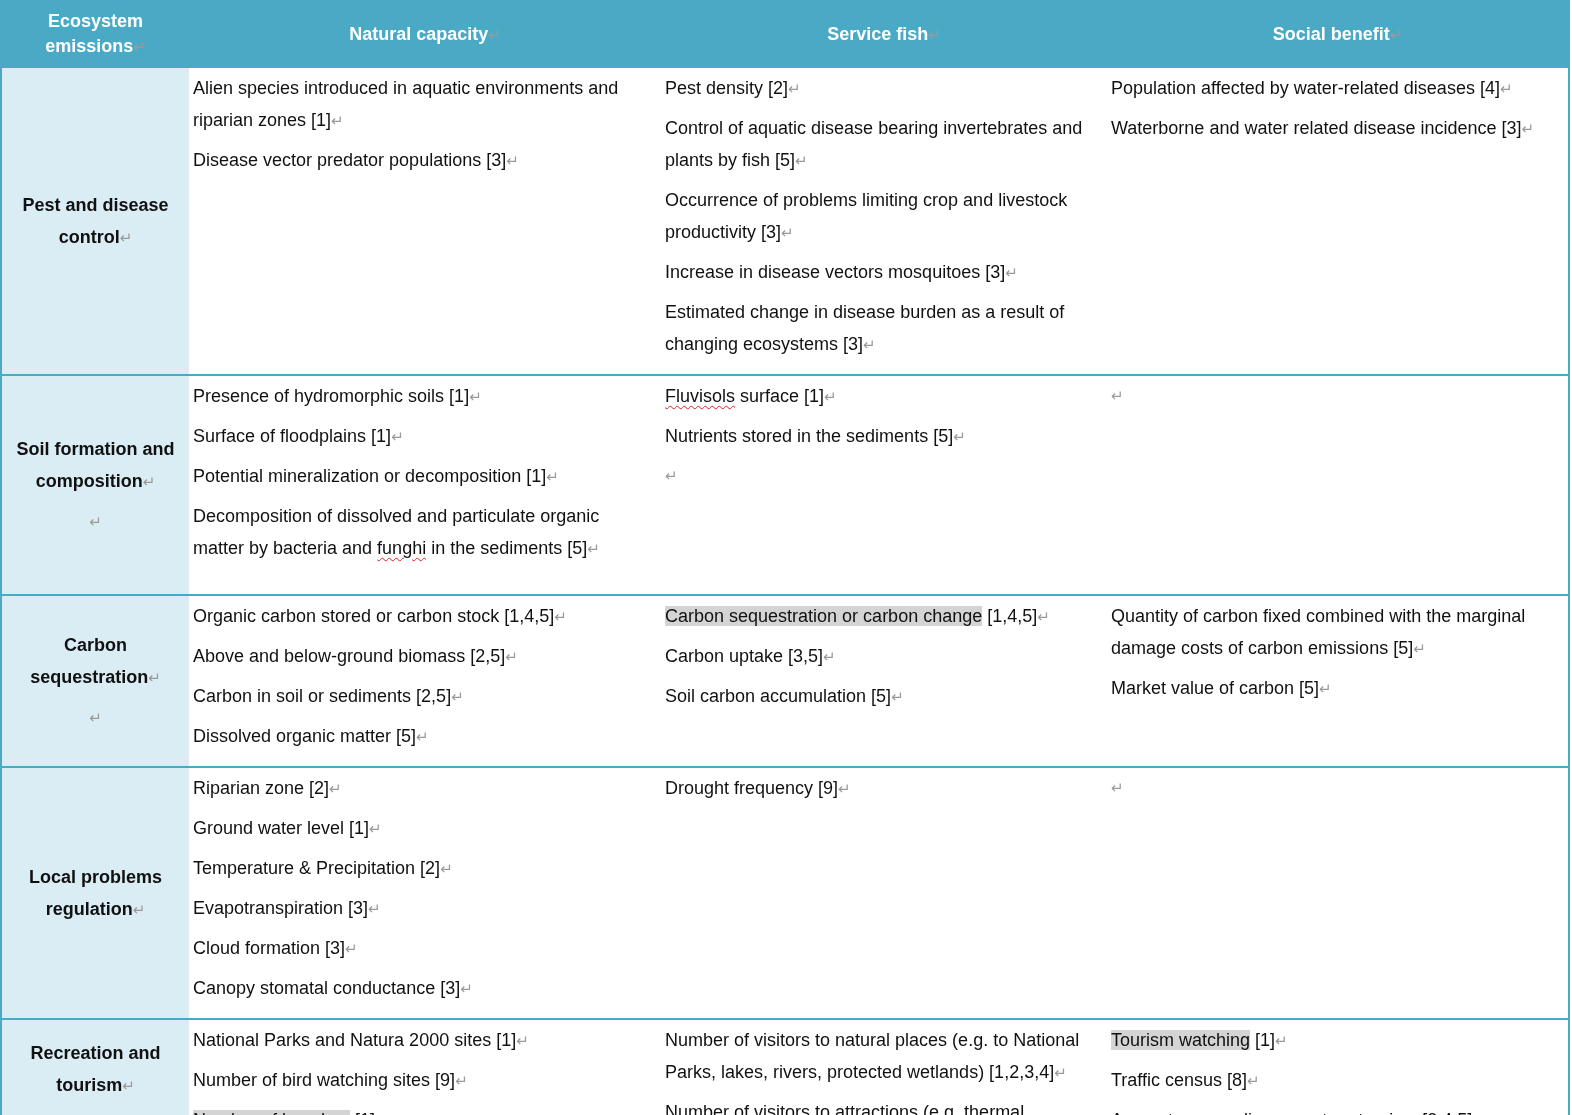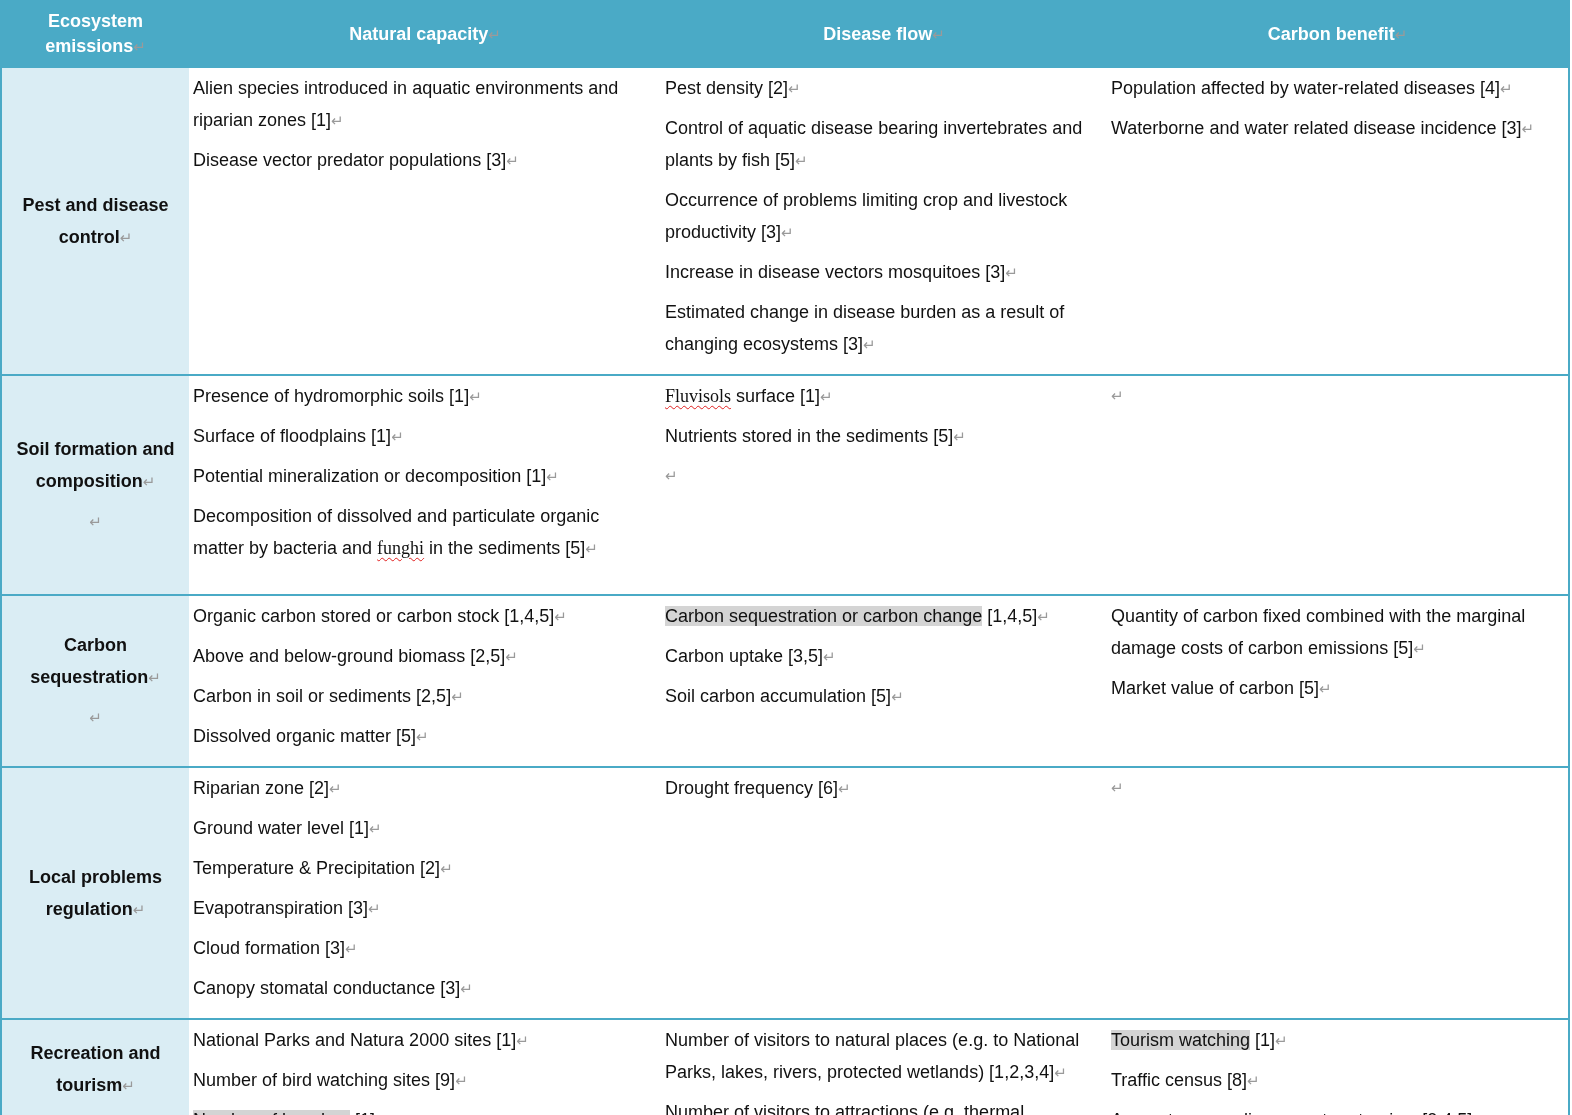--- a/index.html
+++ b/index.html
@@ -68,21 +68,20 @@
       font-size: 15px;
     }
     .hl {
       background: #d4d4d4;
       margin-top: 32px;
     }
     .squig {
       text-decoration: underline wavy #e02020;
       text-decoration-thickness: 1px;
       text-underline-offset: 3px;
-      font-family: Liberation Serif, serif;
     }
     .empty-mark {
       color: #9a9a9a;
       font-size: 15px;
     }
     tr.r0 { height: 290px; }
     tr.r1 { height: 220px; }
     tr.r2 { height: 158px; }
     tr.r3 { height: 234px; }
     tr.r4 { height: 140px; }
@@ -94,22 +93,22 @@
   <colgroup>
     <col class="c0">
       <col class="c1">
       <col class="c2">
       <col class="c3">
   </colgroup>
   <thead>
     <tr>
       <th><span>Ecosystem emissions</span><span class="pm">↵</span></th>
       <th><span>Natural capacity</span><span class="pm">↵</span></th>
-      <th><span>Disease flow</span><span class="pm">↵</span></th>
-      <th><span>Carbon benefit</span><span class="pm">↵</span></th>
+      <th><span>Service fish</span><span class="pm">↵</span></th>
+      <th><span>Social benefit</span><span class="pm">↵</span></th>
     </tr>
   </thead>
   <tbody id="tbody">
       <tr class="r0">
         <td class="svc"><span>Pest and disease control</span><span class="pm">↵</span></td>
         <td class="cell">
           <div class="item"><span>Alien species introduced in aquatic environments and riparian zones [1]</span><span class="pm">↵</span></div>
           <div class="item"><span>Disease vector predator populations [3]</span><span class="pm">↵</span></div>
         </td>
         <td class="cell">
@@ -163,21 +162,21 @@
         <td class="svc"><span>Local problems regulation</span><span class="pm">↵</span></td>
         <td class="cell">
           <div class="item"><span>Riparian zone [2]</span><span class="pm">↵</span></div>
           <div class="item"><span>Ground water level [1]</span><span class="pm">↵</span></div>
           <div class="item"><span>Temperature &amp; Precipitation [2]</span><span class="pm">↵</span></div>
           <div class="item"><span>Evapotranspiration [3]</span><span class="pm">↵</span></div>
           <div class="item"><span>Cloud formation [3]</span><span class="pm">↵</span></div>
           <div class="item"><span>Canopy stomatal conductance [3]</span><span class="pm">↵</span></div>
         </td>
         <td class="cell">
-          <div class="item"><span>Drought frequency [6]</span><span class="pm">↵</span></div>
+          <div class="item"><span>Drought frequency [9]</span><span class="pm">↵</span></div>
         </td>
         <td class="cell">
           <div class="empty-mark">↵</div>
         </td>
       </tr>
       <tr class="r4">
         <td class="svc"><span>Recreation and tourism</span><span class="pm">↵</span><div class="pm" style="margin-top: 8px;">↵</div></td>
         <td class="cell">
           <div class="item"><span>National Parks and Natura 2000 sites [1]</span><span class="pm">↵</span></div>
           <div class="item"><span>Number of bird watching sites [9]</span><span class="pm">↵</span></div>

